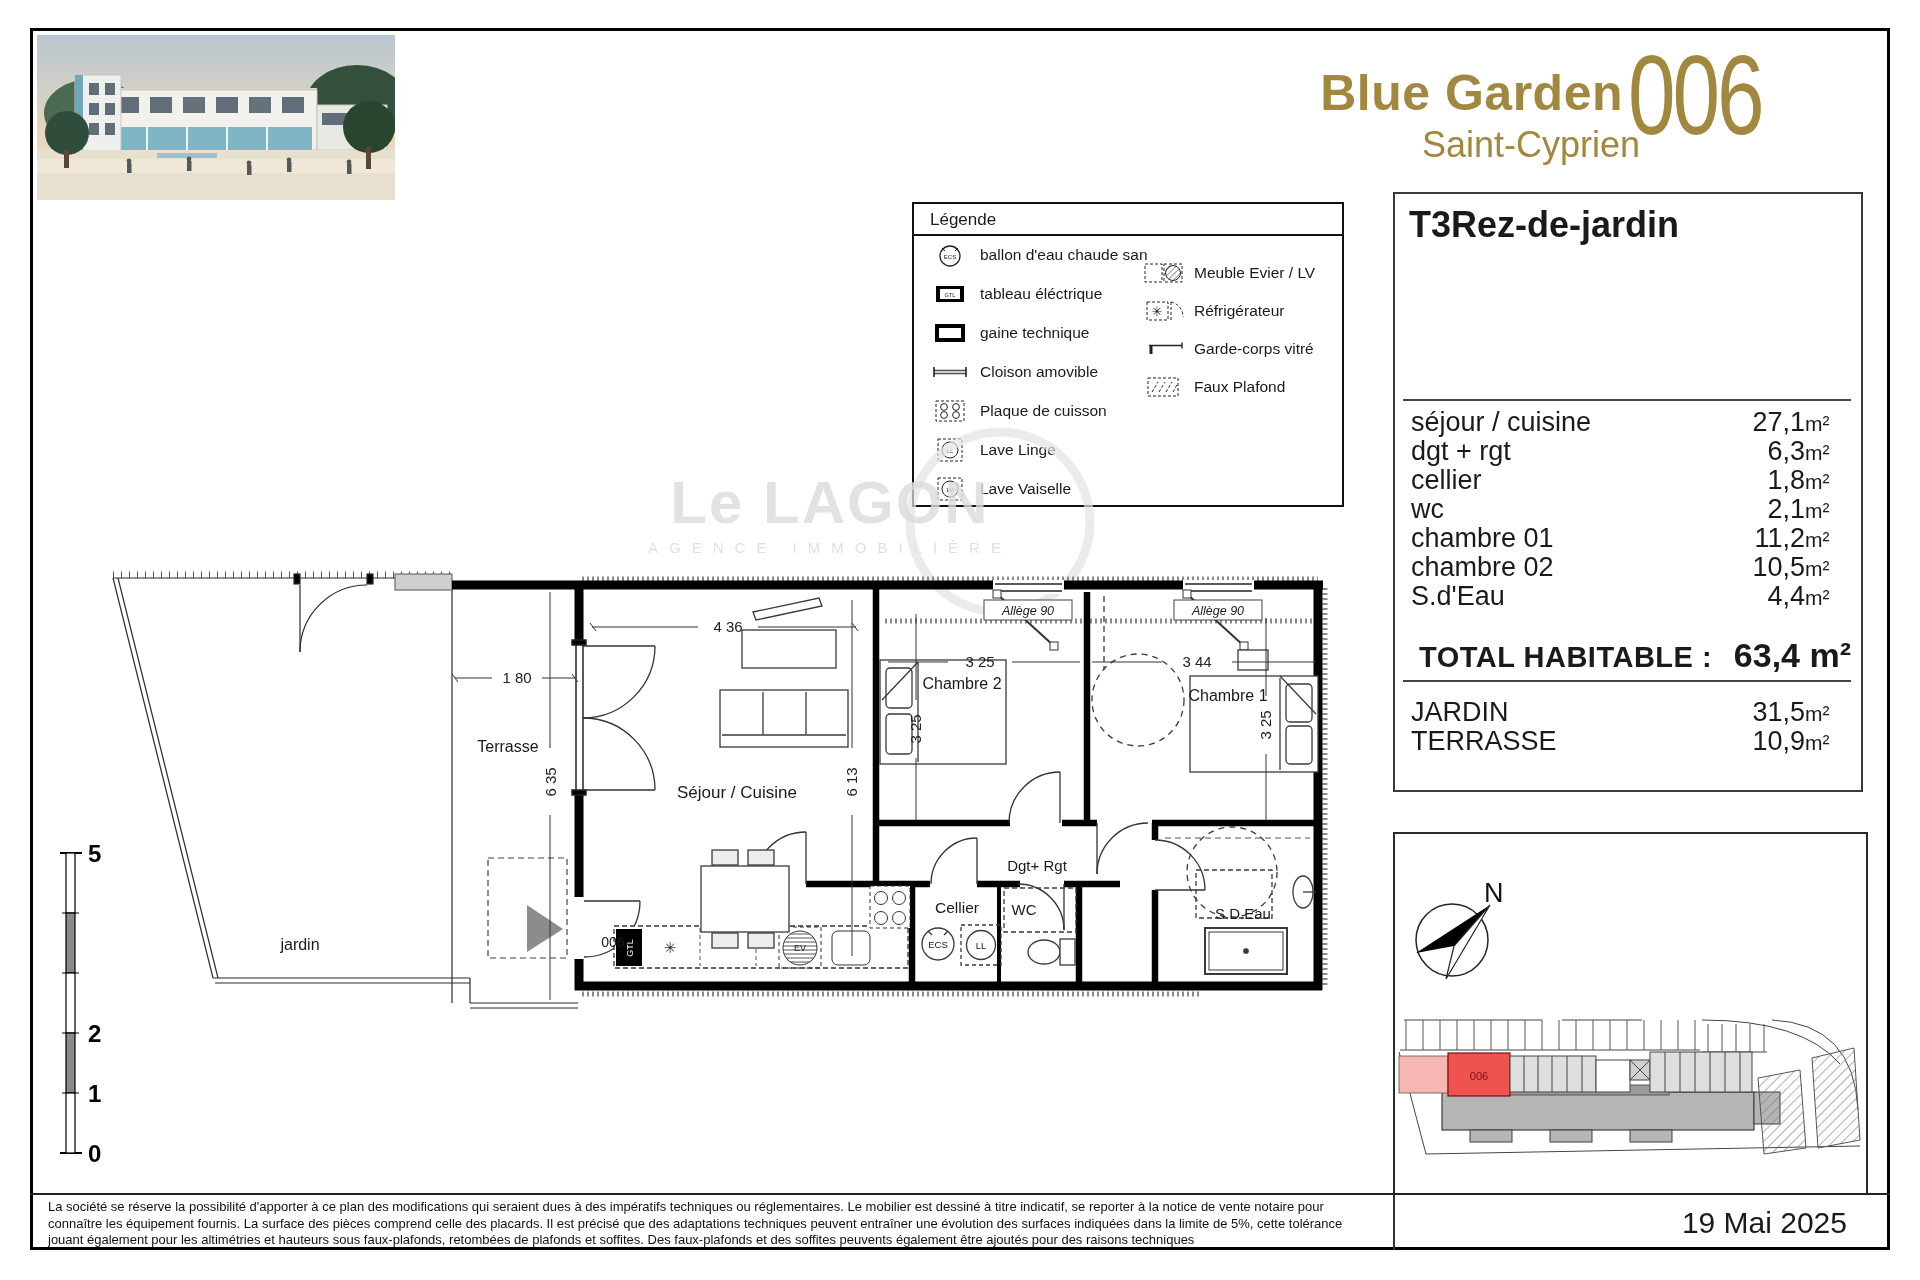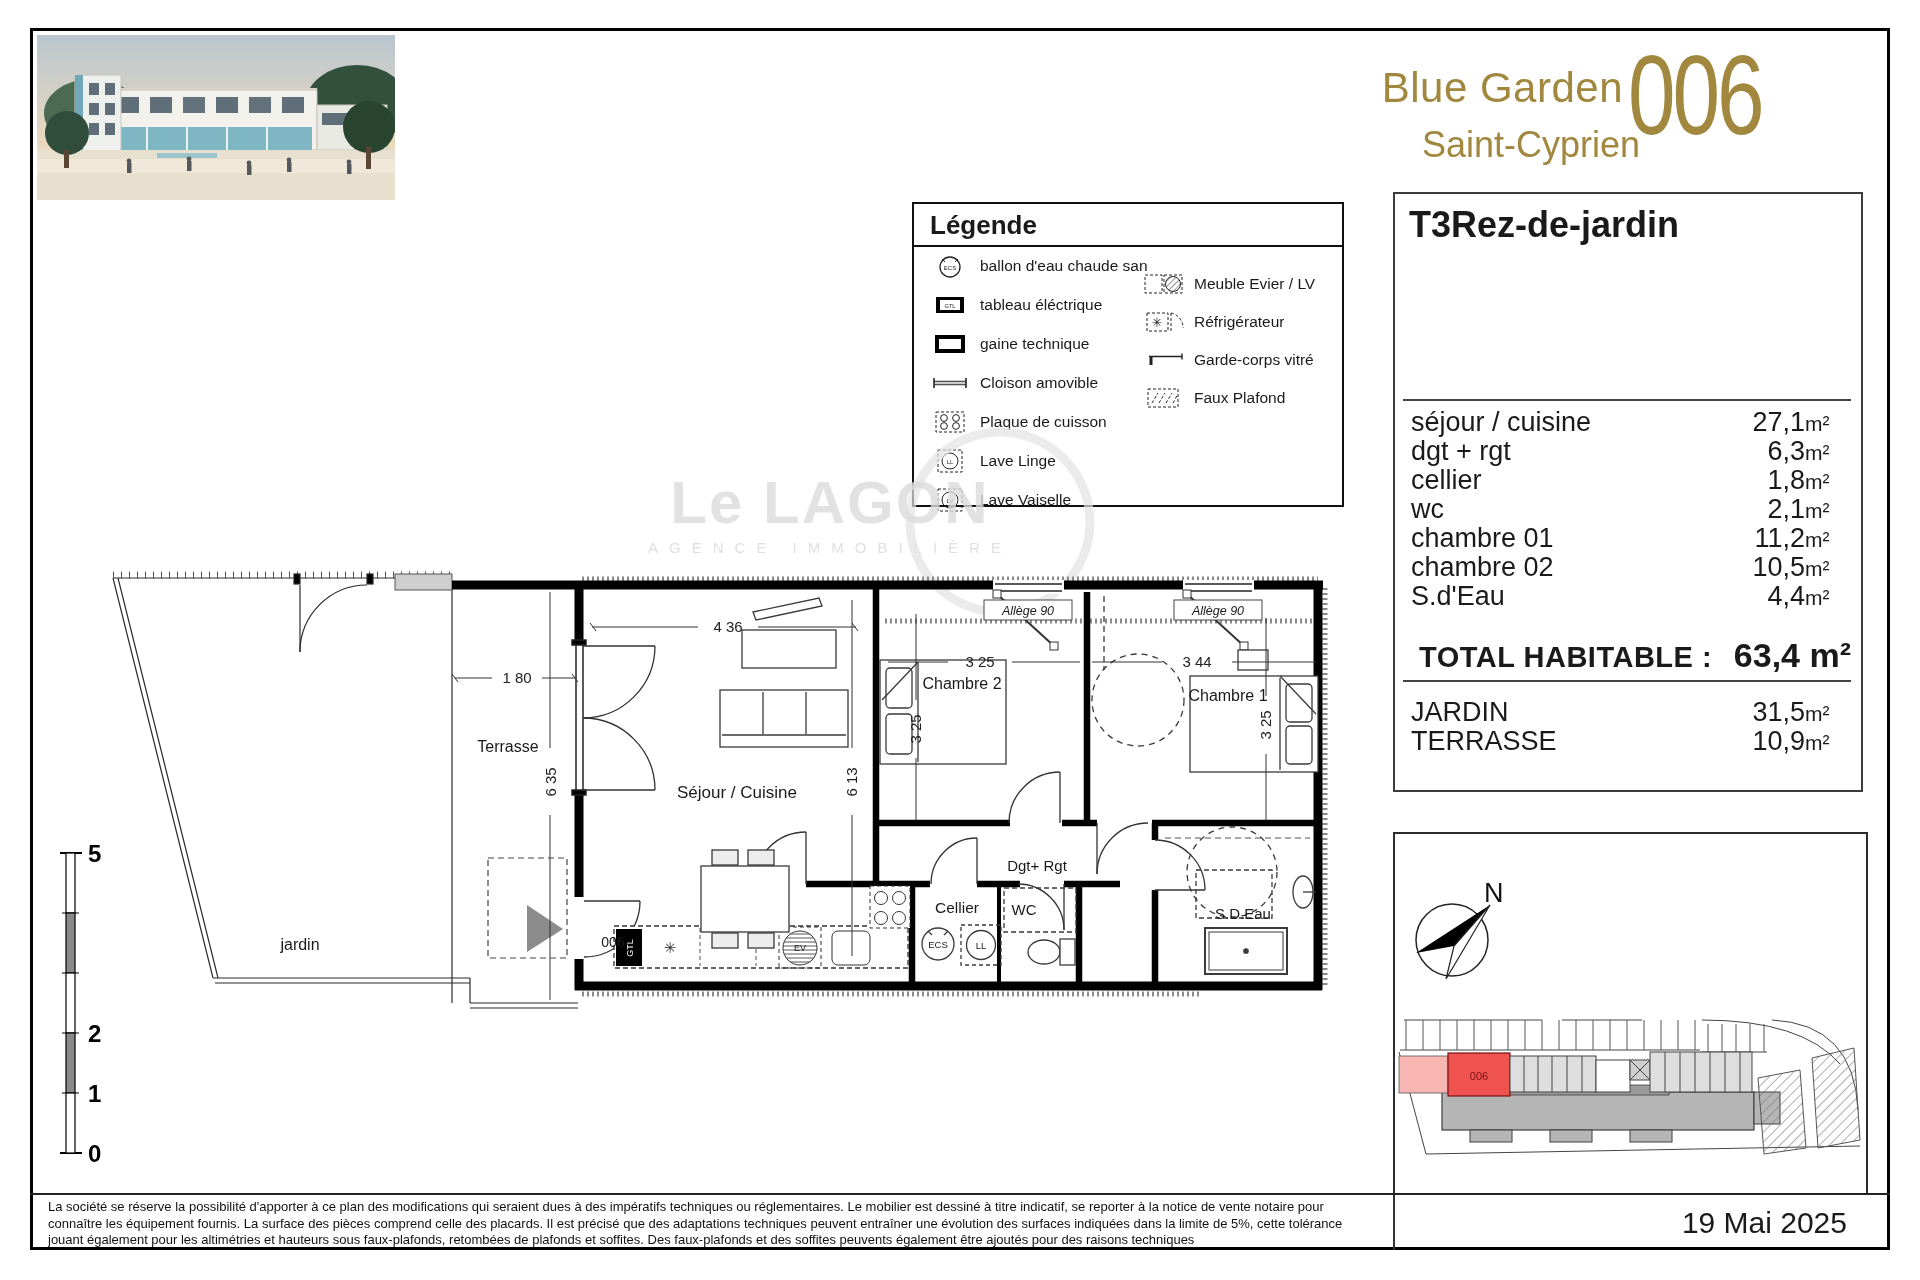--- a/index.html
+++ b/index.html
@@ -2,27 +2,27 @@
 <html><head>
 <meta charset="utf-8">
 <style>
   html,body{margin:0;padding:0;background:#888;}
   .page{position:relative;width:1920px;height:1280px;background:#fff;overflow:hidden;
         font-family:"Liberation Sans","DejaVu Sans",sans-serif;color:#1a1a1a;}
   .frame{position:absolute;left:30px;top:28px;width:1860px;height:1222px;border:3px solid #000;box-sizing:border-box;}
   
   .photo{position:absolute;left:37px;top:35px;width:358px;height:165px;}
   
-  .t-project{position:absolute;right:297px;top:64px;font-size:42px;font-weight:400;color:#a1883e;letter-spacing:.5px;}
+  .t-project{position:absolute;right:297px;top:64px;font-size:50px;font-weight:700;color:#a1883e;letter-spacing:.5px;}
   .t-location{position:absolute;right:280px;top:124px;font-size:36px;color:#a1883e;}
   .t-unit{position:absolute;left:1628px;top:38px;font-size:114px;font-weight:400;color:#a1883e;
           letter-spacing:-4px;transform:scaleX(.75);transform-origin:left top;line-height:1;}
   
   .legend{position:absolute;left:912px;top:202px;width:432px;height:305px;border:2px solid #111;box-sizing:border-box;}
-  .legend-title{font-size:26px;padding:6px 12px 4px 16px;border-bottom:2px solid #111;font-weight:bold;}
+  .legend-title{font-size:17px;padding:6px 12px 4px 16px;border-bottom:2px solid #111;}
   .legend-cols{position:relative;height:255px;}
   .lcol{position:absolute;top:6px;display:flex;flex-direction:column;}
   .lcol.left{left:14px;width:220px;gap:13px;}
   .lcol.right{left:228px;top:24px;width:196px;gap:12px;}
   .lrow{display:flex;align-items:center;gap:8px;height:26px;}
   .lrow svg{flex:0 0 44px;}
   .llabel{font-size:15.5px;white-space:nowrap;overflow:hidden;}
   
   .info{position:absolute;left:1393px;top:192px;width:470px;height:600px;border:2px solid #3c3c3c;box-sizing:border-box;}
   .info-head{display:flex;padding:10px 14px 0 14px;font-size:36px;font-weight:700;}

